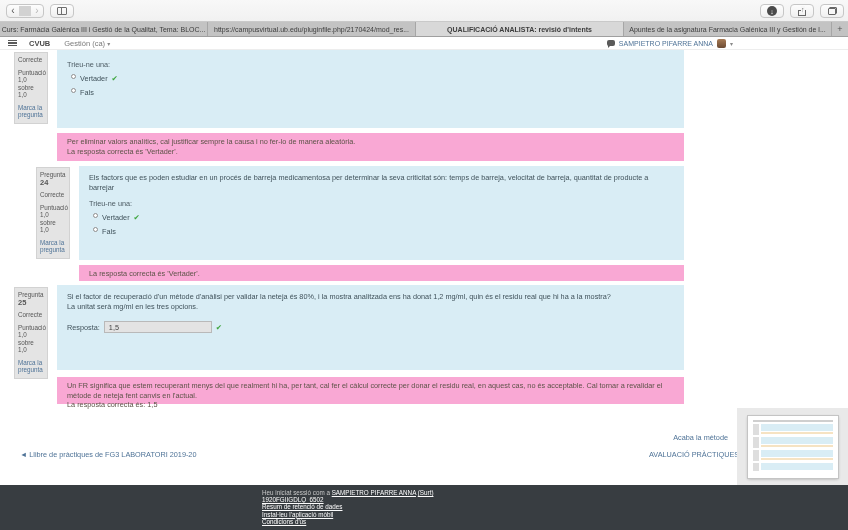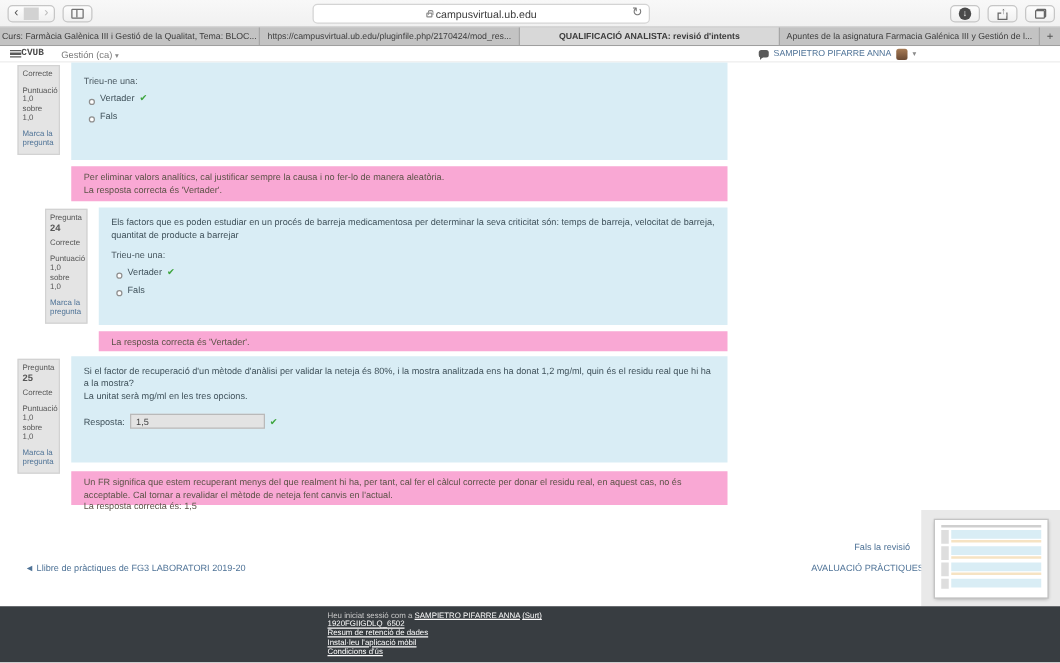--- a/index.html
+++ b/index.html
@@ -47,42 +47,42 @@
   .tab.active { background:#d8d8d8; font-weight:bold; }
   .tab-new { width:16px; background:#c3c3c3; display:flex; align-items:center; justify-content:center;
     font-size:9px; color:#555; }
 
   
   .page { position:absolute; top:37px; left:0; width:848px; height:448px; background:#fff; }
   .navbar { position:absolute; top:0; left:0; width:848px; height:13px; background:#fff;
     border-bottom:1px solid #ededed; display:flex; align-items:center; font-size:7.5px; color:#666; }
   .burger { margin-left:8px; width:9px; height:7px; display:flex; flex-direction:column; justify-content:space-between; }
   .burger i { display:block; height:1.4px; background:#5a5a5a; }
-  .brand { margin-left:0; font-weight:bold; color:#4a4a4a; font-size:7.5px;font-family:Liberation Mono, monospace; }
+  .brand { margin-left:12px; font-weight:bold; color:#4a4a4a; font-size:7.5px; }
   .lang { margin-left:14px; color:#7a7a7a; }
   .nav-right { margin-left:auto; margin-right:115px; display:flex; align-items:center; gap:4px; }
   .chat-bubble { width:8px; height:6px; background:#5a5a5a; border-radius:2px; position:relative; }
   .chat-bubble::after { content:""; position:absolute; left:1.5px; bottom:-2px;
     border:2px solid transparent; border-top-color:#5a5a5a; border-left-color:#5a5a5a; width:0; height:0; }
   .username { color:#4f7397; font-size:7px; }
   .avatar { width:9px; height:9px; border-radius:2px; background:linear-gradient(#a77b55,#6b4a33); }
   .caret { color:#8a8a8a; font-size:6px; }
 
-  .question { position:absolute; left:14px; width:568px; display:flex; }
+  .question { position:absolute; left:14px; width:670px; display:flex; }
   .qinfo { width:34px; background:#e4e4e4; border:1px solid #d2d2d2; padding:3px 3px 4px;
     font-size:6.3px; line-height:7.5px; color:#565656; align-self:flex-start; }
   .qinfo .qlabel { }
   .qinfo .qnum { font-weight:bold; font-size:7.5px; }
   .qinfo .block { margin-top:5px; }
   .flaglink { color:#4f7397; margin-top:5px; }
   .qbody { flex:1; margin-left:9px; }
   .formulation { background:#d9edf5; padding:7px 10px; font-size:7.3px; line-height:10px; color:#40525b; }
   .feedback { background:#f9a8d4; padding:4px 10px; font-size:7.3px; line-height:9.5px; color:#5d5348; }
   .prompt { margin-top:6px; color:#4c5b63; }
-  .option { display:flex; align-items:flex-end; margin-top:4px; margin-left:4px; }
+  .option { display:flex; align-items:flex-start; margin-top:4px; margin-left:4px; }
   .radio { width:5px; height:5px; border:1px solid #8f8f8f; border-radius:50%; background:#fff; margin-right:4px; flex:none; }
   .check { color:#3da53d; font-size:7.5px; margin-left:4px; }
   .answer-row { display:flex; align-items:flex-end; margin-top:9px; }
   .answer-label { margin-right:4px; }
   .answer-input { width:108px; height:12px; background:#e3e3e3; border:1px solid #b9b9b9;
     font-size:7.3px; color:#444; padding:0 4px; font-family:inherit; }
 
   .finish-link { position:absolute; top:396px; left:14px; width:714px; text-align:right;
     font-size:7.3px; color:#4f7397; }
   .prevlink { position:absolute; top:413px; left:20px; font-size:7.3px; color:#4f7397; }
@@ -120,25 +120,20 @@
 <div class="window">
 
   <div class="toolbar">
     <div class="tbtn nav-group">
       <span>‹</span>
       <span class="nav-divider"></span>
       <span class="fwd">›</span>
     </div>
     <div class="tbtn sidebar-btn">
       <span class="sidebar-glyph"></span>
-    </div>
-    <div class="url-field">
-      <span class="lock"></span>
-      <span>campusvirtual.ub.edu</span>
-      <span class="reload">↻</span>
     </div>
     <div class="right-group">
       <div class="tbtn">
         <span class="dl-circle">↓</span>
       </div>
       <div class="tbtn">
         <span class="share-glyph">
           <span class="box"></span>
             <span class="arrow">↑</span>
         </span>
@@ -270,21 +265,21 @@
             <span class="check">✔</span>
           </div>
         </div>
         <div class="feedback" style="margin-top:7px; height:27px;">
           <div>Un FR significa que estem recuperant menys del que realment hi ha, per tant, cal fer el càlcul correcte per donar el residu real, en aquest cas, no és acceptable. Cal tornar a revalidar el mètode de neteja fent canvis en l'actual.</div>
           <div>La resposta correcta és: 1,5</div>
         </div>
       </div>
     </div>
 
-    <div class="finish-link">Fals la revisió</div>
+    <div class="finish-link">Acaba la mètode</div>
 
     <div class="prevlink">◄ Llibre de pràctiques de FG3 LABORATORI 2019-20</div>
     <div class="nextlink">AVALUACIÓ PRÀCTIQUES ►</div>
 
     <div class="thumb-panel">
       <div class="thumb">
         <div class="t-bar"></div>
         <div class="t-row">
             <div class="t-side"></div>
             <div class="t-main">

